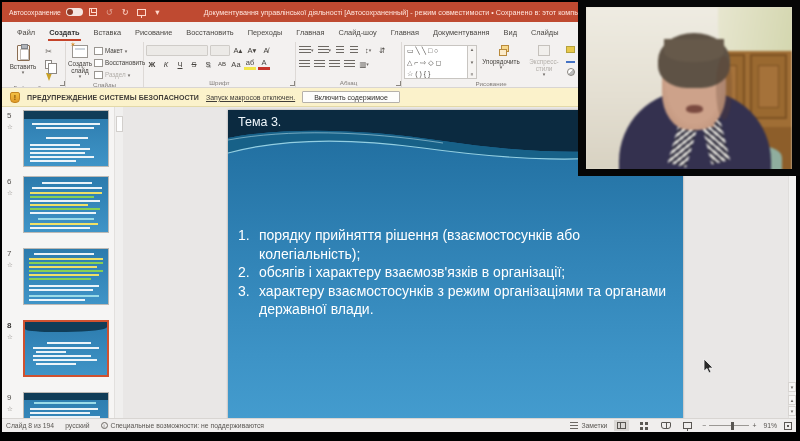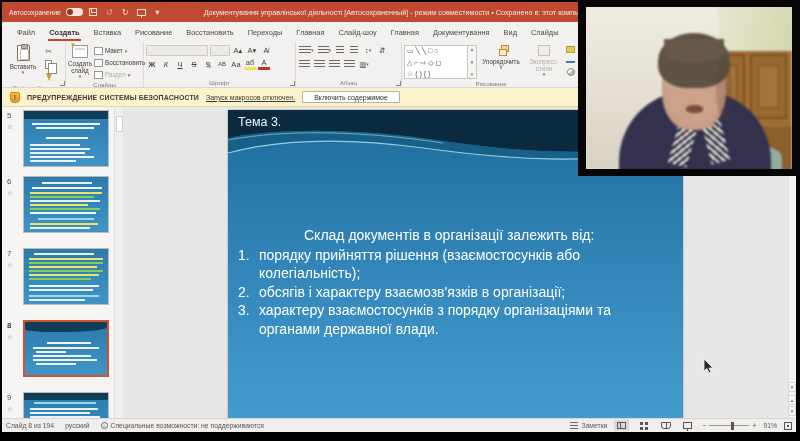--- a/index.html
+++ b/index.html
@@ -456,32 +456,31 @@
       <div class="editor">
         <div class="slide">
           <svg class="slide-waves" viewBox="0 0 455 70">
             <path d="M0,0 H455 V32 C370,48 290,42 215,31 C135,19 58,17 0,28 Z" fill="#0b2a40"></path>
             <path d="M0,28 C58,17 135,19 215,31 C290,42 370,48 455,32 L455,38 C365,56 275,49 195,38 C115,27 52,29 0,43 Z" fill="#176085" opacity="0.92"></path>
             <path d="M0,43 C52,29 115,27 195,38 C275,49 365,56 455,38" stroke="#a8e0ee" stroke-width="1.2" fill="none" opacity="0.85"></path>
             <path d="M0,30 C60,19 136,21 215,33" stroke="#d8f4f8" stroke-width="0.8" fill="none" opacity="0.6"></path>
           </svg>
           <div class="slide-title">Тема 3.</div>
           <div class="slide-body">
-            <div class="sb-heading">Склад документів в організації залежить від:</div>
             <div class="sb-item">
               <span class="sb-num">1.</span>
               <span class="sb-text">порядку прийняття рішення (взаємостосунків або колегіальність);</span>
             </div>
             <div class="sb-item">
               <span class="sb-num">2.</span>
               <span class="sb-text">обсягів і характеру взаємозв'язків в організації;</span>
             </div>
             <div class="sb-item">
               <span class="sb-num">3.</span>
-              <span class="sb-text">характеру взаємостосунків з порядку організаціями та органами державної влади.</span>
+              <span class="sb-text">характеру взаємостосунків з режим організаціями та органами державної влади.</span>
             </div>
           </div>
         </div>
 
         <div class="editscroll">
           <span class="esb" style="bottom:26px;">▼</span>
           <span class="esb" style="bottom:13px;">▲</span>
           <span class="esb" style="bottom:2px;">▼</span>
         </div>
 

